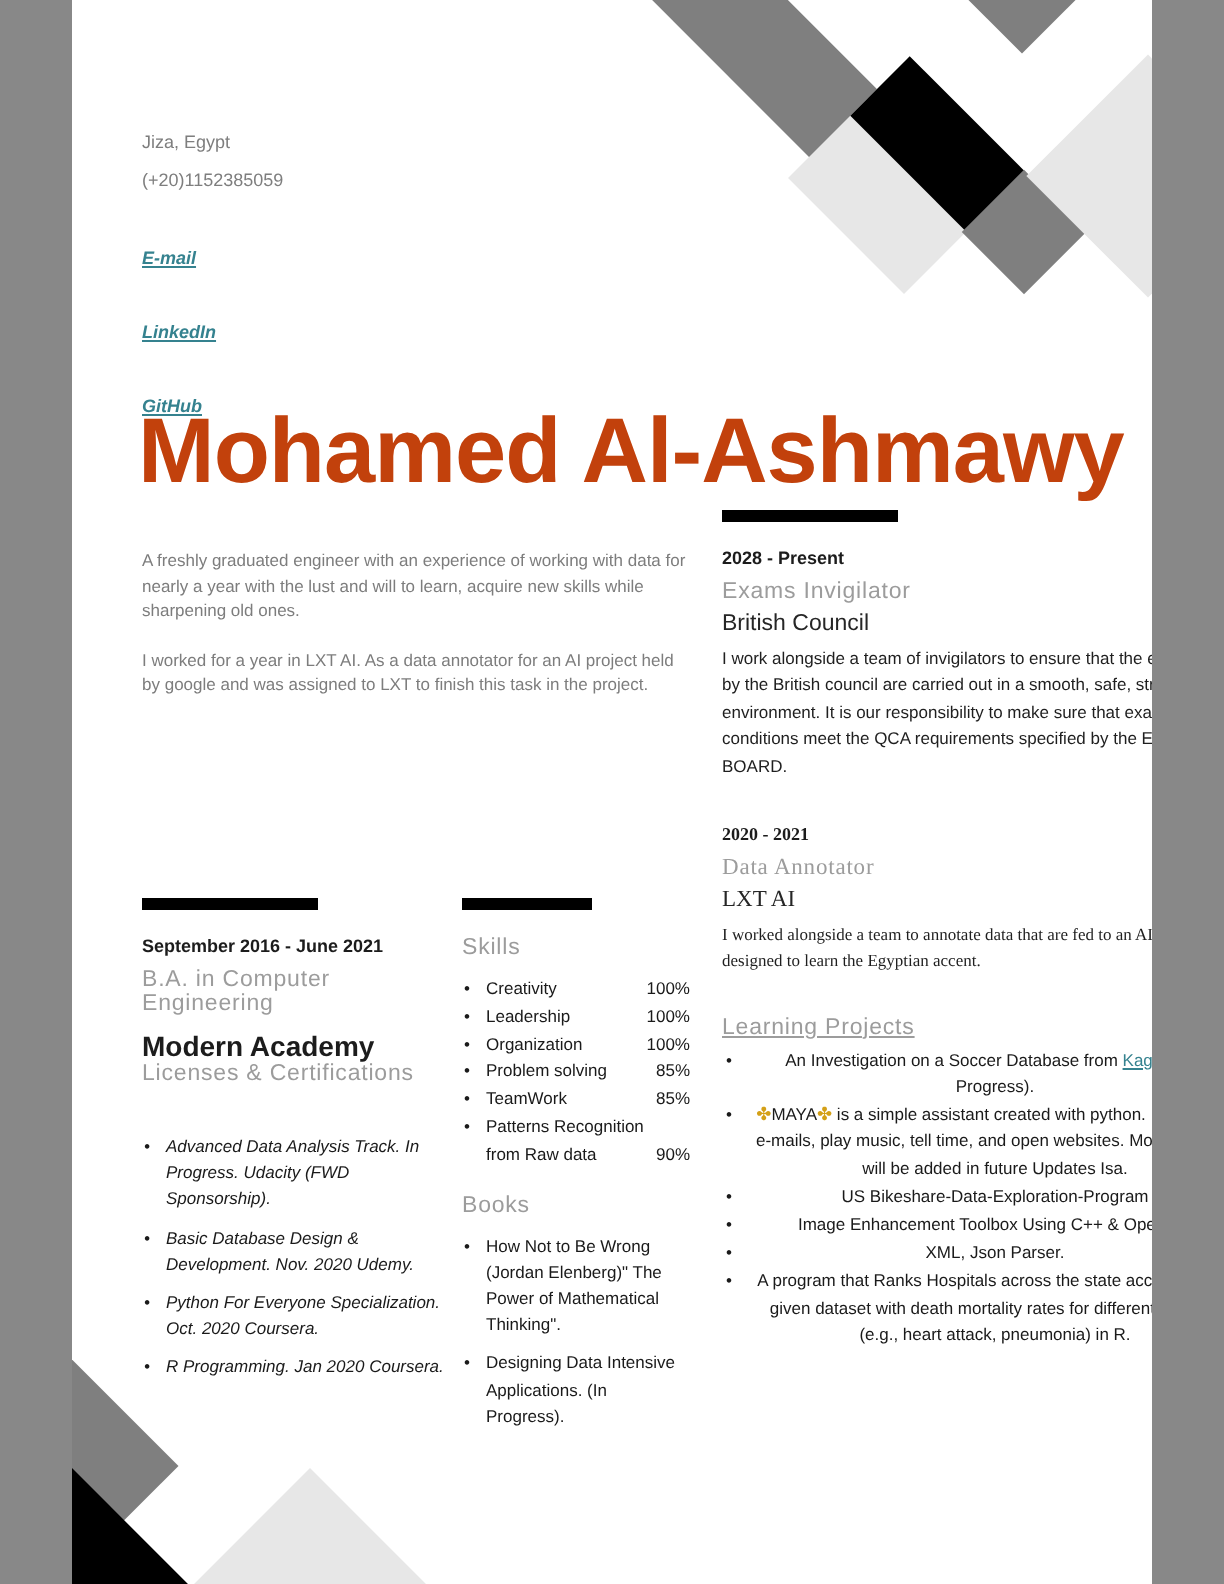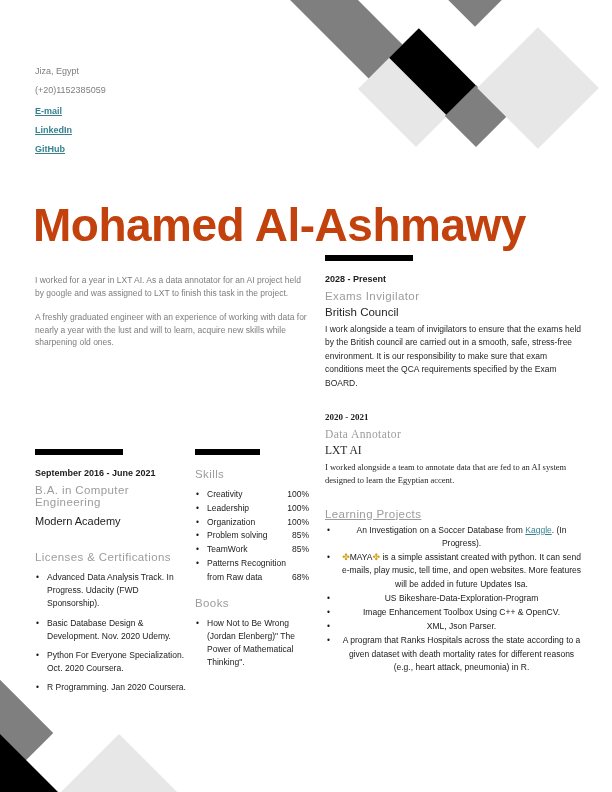--- a/index.html
+++ b/index.html
@@ -1,18 +1,18 @@
 <!DOCTYPE html>
 <html><head>
 <meta charset="utf-8">
 <style>
   * { margin:0; padding:0; box-sizing:border-box; }
   html,body { background:#888; }
   .page {
-    position:relative; width:612px; height:792px; margin:0 auto;
+    position:relative; width:540px; height:792px; margin:0 auto;
     background:#ffffff; overflow:hidden;
     font-family:"Liberation Sans","DejaVu Sans",sans-serif;
     color:#1f1f1f;
   }
   
   .decor { position:absolute; }
   .rot   { transform:rotate(45deg); }
   .gray  { background:#7f7f7f; }
   .light { background:#e7e7e7; }
   .blk   { background:#000; }
@@ -22,34 +22,34 @@
   .d-dia-top   { left:449px; top:-36px;  width:52px;  height:52px;  z-index:2; }
   .d-dia-sm    { left:454px; top:94px;   width:44px;  height:44px;  z-index:3; }
   .d-dia-b     { left:495px; top:45px;   width:86px;  height:86px;  z-index:4; }
   .d-band-bl   { left:-41px; top:602px;  width:40px;  height:170px; transform:rotate(-45deg); z-index:1; }
   .d-black-bl  { left:-41px; top:751px;  width:82px;  height:82px;  z-index:2; }
   .d-light-bl  { left:78px;  top:751px;  width:82px;  height:82px;  z-index:1; }
   
   .abs { position:absolute; z-index:5; }
   .contact { left:35px; top:66px; font-size:9px; color:#7e7e7e; }
   .contact .row { margin-bottom:9px; }
-  .contact a { display:inline-block; margin-top:2px; margin-bottom:7px; color:#35828f; font-weight:bold; text-decoration:underline; cursor:pointer; }
+  .contact a { display:inline-block; margin-top:20px; margin-bottom:7px; color:#35828f; font-weight:bold; text-decoration:underline; cursor:pointer;font-style:italic; }
   .name { left:33px; top:198px; font-size:46px; font-weight:bold; letter-spacing:-0.5px; color:#c2410c; }
   .summary { left:35px; top:274px; width:274px; font-size:8.5px; line-height:12.6px; color:#7d7d7d; }
   .summary p { margin-bottom:12px; }
   .bar { width:88px; height:6px; background:#000; margin-bottom:13px; }
   .bar.mid { width:65px; }
   .dates { font-size:9px; font-weight:bold; color:#1c1c1c; margin-bottom:6px; }
   .sec-head { font-size:11.5px; color:#9c9c9c; letter-spacing:0.4px; margin-bottom:4px; }
   .company { font-size:11.5px; color:#262626; margin-bottom:5px; }
   .body-txt { font-size:8.5px; line-height:13.4px; color:#1f1f1f; }
   .col-left  { left:35px;  top:449px; width:152px; }
   .col-mid   { left:195px; top:449px; width:114px; }
   .col-right { left:325px; top:255px; width:258px; }
-  .school { font-size:11px; font-weight:normal; color:#1c1c1c; margin-bottom:24px; }
+  .school { font-size:14px; font-weight:bold; color:#1c1c1c; margin-bottom:0; }
   ul.dotlist { list-style:none; }
   ul.dotlist li { position:relative; padding-left:12px; font-size:8.5px; line-height:13.2px; margin-bottom:6px; color:#1a1a1a; }
   ul.dotlist li::before { content:"\2022"; position:absolute; left:1px; top:0; }
   ul.projects li { padding-left:15px; margin-bottom:1px; }
   ul.projects li::before { left:2px; }
   .skilllist { margin-top:8px; }
   .skill-row { position:relative; display:flex; padding-left:12px; font-size:8.5px; line-height:13.8px; color:#1a1a1a; }
   .skill-row::before { content:"\2022"; position:absolute; left:1px; top:0; }
   .skill-row .sname { flex:1 1 auto; }
   .skill-row .slevel { flex:0 0 auto; align-self:flex-end;text-align:center; }
@@ -79,31 +79,31 @@
     <div class="row">Jiza, Egypt</div>
     <div class="row">(+20)1152385059</div>
     <div><a>E-mail</a></div>
     <div><a>LinkedIn</a></div>
     <div><a>GitHub</a></div>
   </div>
 
   <div class="abs name">Mohamed Al-Ashmawy</div>
 
   <div class="abs summary">
+    <p>A freshly graduated engineer with an experience of working with data for nearly a year with the lust and will to learn, acquire new skills while sharpening old ones.</p>
     <p>I worked for a year in LXT AI. As a data annotator for an AI project held by google and was assigned to LXT to finish this task in the project.</p>
-    <p>A freshly graduated engineer with an experience of working with data for nearly a year with the lust and will to learn, acquire new skills while sharpening old ones.</p>
   </div>
 
   <div class="abs col-left">
     <div class="bar"></div>
     <div class="dates">September 2016 - June 2021</div>
     <div class="sec-head mb-edu">B.A. in Computer Engineering</div>
     <div class="school">Modern Academy</div>
     <div class="sec-head">Licenses &amp; Certifications</div>
-    <ul class="dotlist" style="margin-top:8px;">
+    <ul class="dotlist" style="margin-top:24px;font-style:italic;">
       <li>Advanced Data Analysis Track. In Progress. Udacity (FWD Sponsorship).</li>
       <li>Basic Database Design &amp; Development. Nov. 2020 Udemy.</li>
       <li>Python For Everyone Specialization. Oct. 2020 Coursera.</li>
       <li>R Programming. Jan 2020 Coursera.</li>
     </ul>
   </div>
 
   <div class="abs col-mid">
     <div class="bar mid"></div>
     <div class="sec-head">Skills</div>
@@ -123,26 +123,27 @@
       <div class="skill-row">
         <span class="sname">Problem solving</span>
         <span class="slevel">85%</span>
       </div>
       <div class="skill-row">
         <span class="sname">TeamWork</span>
         <span class="slevel">85%</span>
       </div>
       <div class="skill-row">
         <span class="sname">Patterns Recognition from Raw data</span>
-        <span class="slevel">68%</span>
+        <span class="slevel">90%</span>
       </div>
     </div>
     <div class="sec-head mt-books">Books</div>
     <ul class="dotlist" style="margin-top:8px;">
       <li>How Not to Be Wrong (Jordan Elenberg)" The Power of Mathematical Thinking".</li>
+      <li>Designing Data Intensive Applications. (In Progress).</li>
     </ul>
   </div>
 
   <div class="abs col-right">
     <div class="bar"></div>
     <div>
       <div class="dates">2028 - Present</div>
       <div class="sec-head">Exams Invigilator</div>
       <div class="company">British Council</div>
       <div class="body-txt">I work alongside a team of invigilators to ensure that the exams held by the British council are carried out in a smooth, safe, stress-free environment. It is our responsibility to make sure that exam conditions meet the QCA requirements specified by the Exam BOARD.</div>

